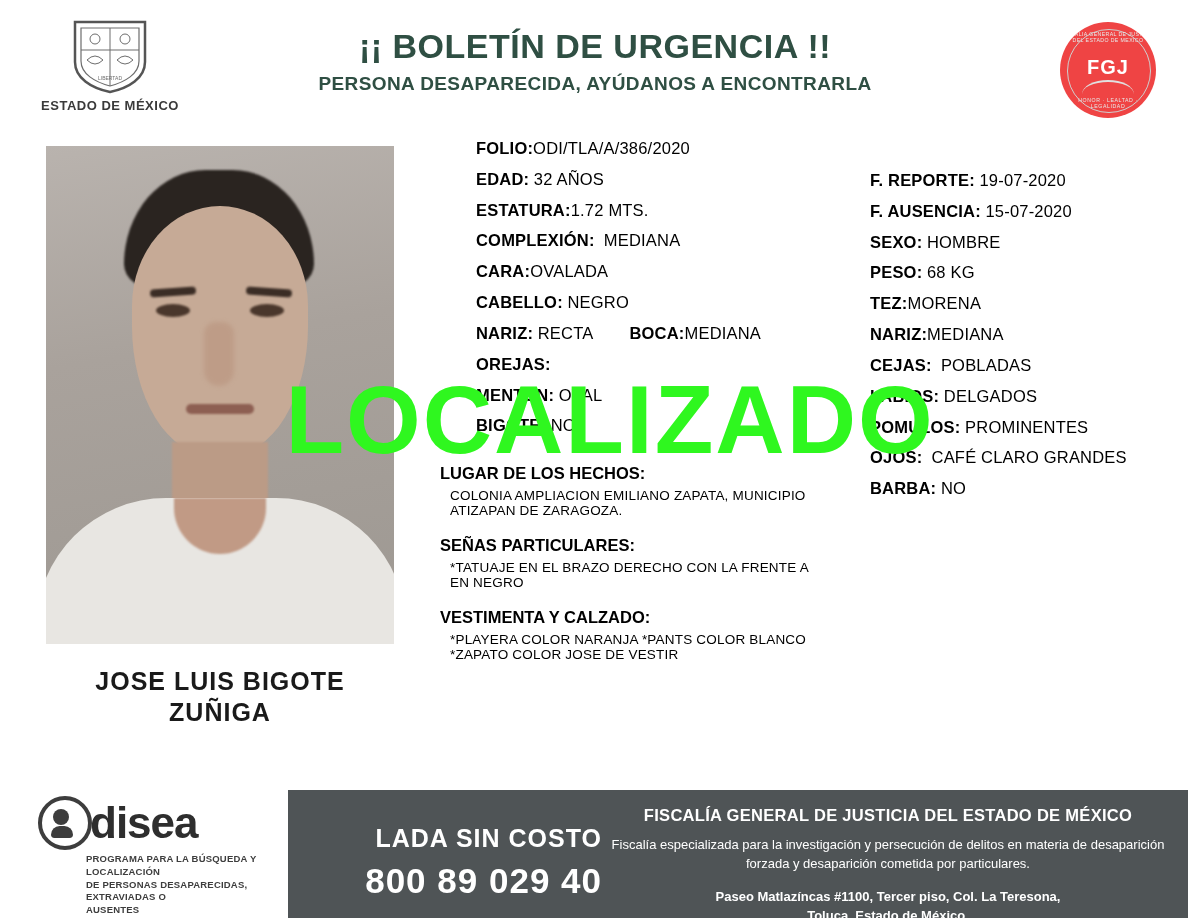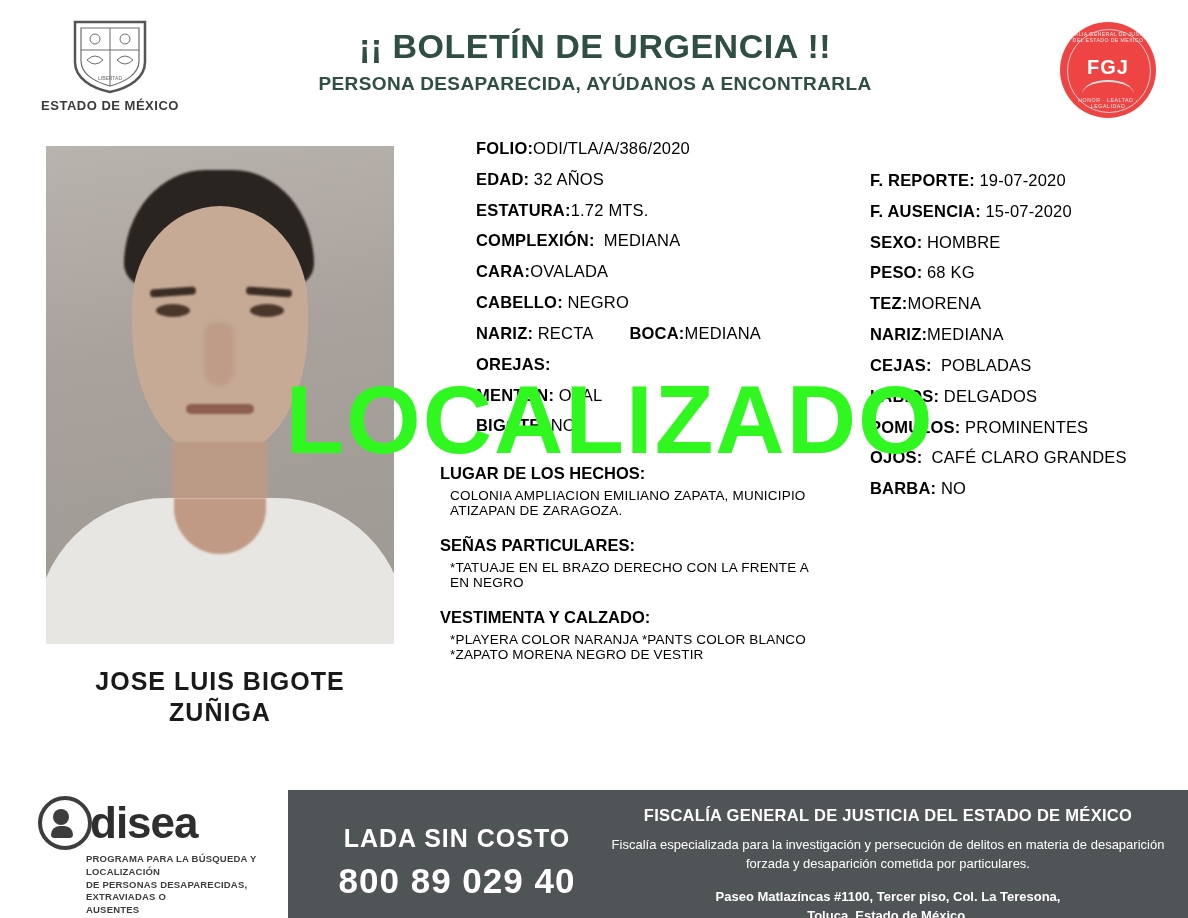--- a/index.html
+++ b/index.html
@@ -381,21 +381,21 @@
     width: 900px;
     height: 128px;
     background: #4f5456;
     color: #ffffff;
   }
   .lada {
     position: absolute;
     left: 24px;
     top: 34px;
     width: 290px;
-    text-align: center;
+    text-align: right;
   }
   .lada-title {
     font-size: 25px;
     font-weight: bold;
     letter-spacing: 1px;
   }
   .lada-number {
     font-size: 35px;
     font-weight: bold;
     letter-spacing: 1px;
@@ -523,21 +523,21 @@
         <div class="block-text">COLONIA AMPLIACION EMILIANO ZAPATA, MUNICIPIO ATIZAPAN DE ZARAGOZA.</div>
       </div>
       <div style="height:14px"></div>
       <div>
         <div class="block-label">SEÑAS PARTICULARES:</div>
         <div class="block-text">*TATUAJE EN EL BRAZO DERECHO CON LA FRENTE  A EN NEGRO</div>
       </div>
       <div style="height:14px"></div>
       <div>
         <div class="block-label">VESTIMENTA Y CALZADO:</div>
-        <div class="block-text">*PLAYERA COLOR NARANJA *PANTS COLOR BLANCO *ZAPATO MORENA NEGRO DE VESTIR</div>
+        <div class="block-text">*PLAYERA COLOR NARANJA *PANTS COLOR BLANCO *ZAPATO COLOR JOSE DE VESTIR</div>
       </div>
     </div>
 
     <div class="col-right">
       <div class="frow">
         <span class="lbl">F. REPORTE:</span>&nbsp;<span class="val">19-07-2020</span>
       </div>
       <div class="frow">
         <span class="lbl">F. AUSENCIA:</span>&nbsp;<span class="val">15-07-2020</span>
       </div>

